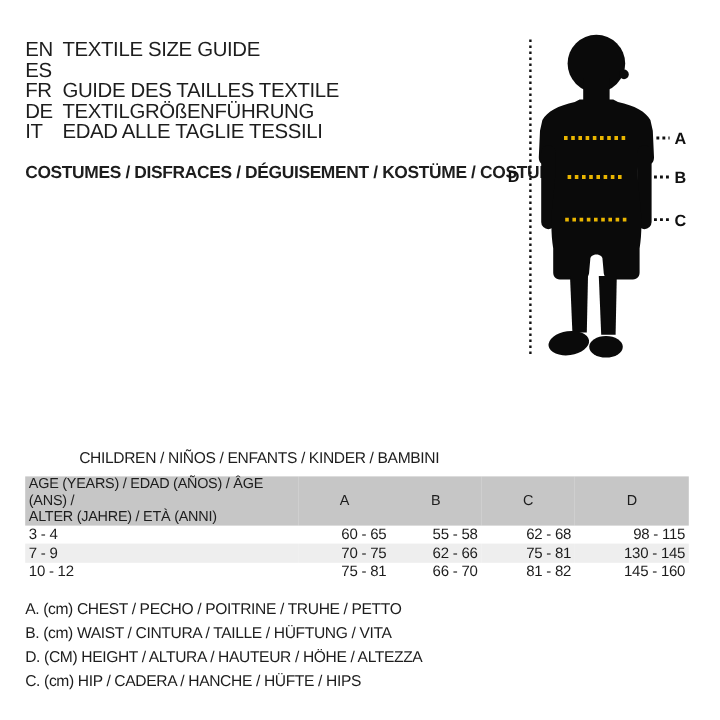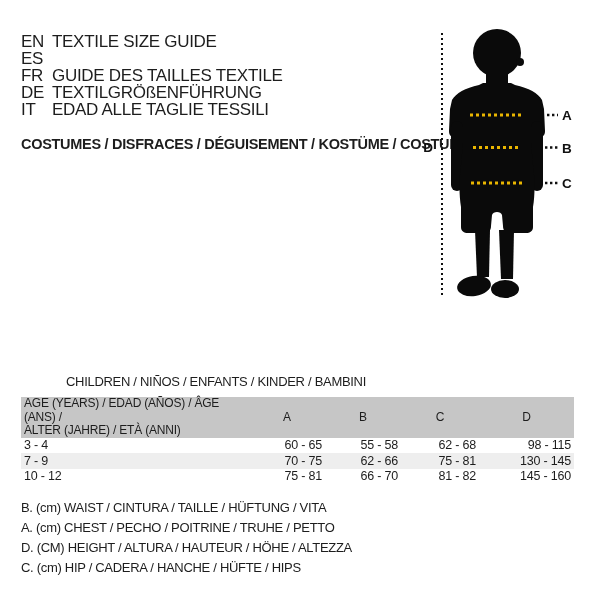--- a/index.html
+++ b/index.html
@@ -133,19 +133,19 @@
         <td class="age-cell">10 - 12</td>
         <td>75 - 81</td>
         <td>66 - 70</td>
         <td>81 - 82</td>
         <td class="last-col">145 - 160</td>
       </tr>
     </tbody>
   </table>
 
   <div class="legend">
+    <div class="legend-line">A. (cm) CHEST / PECHO / POITRINE / TRUHE / PETTO</div>
     <div class="legend-line">B. (cm) WAIST / CINTURA / TAILLE / HÜFTUNG / VITA</div>
-    <div class="legend-line">A. (cm) CHEST / PECHO / POITRINE / TRUHE / PETTO</div>
     <div class="legend-line">D. (CM) HEIGHT / ALTURA / HAUTEUR / HÖHE / ALTEZZA</div>
     <div class="legend-line">C. (cm) HIP / CADERA / HANCHE / HÜFTE / HIPS</div>
   </div>
 
 </div>
 
 </body></html>

